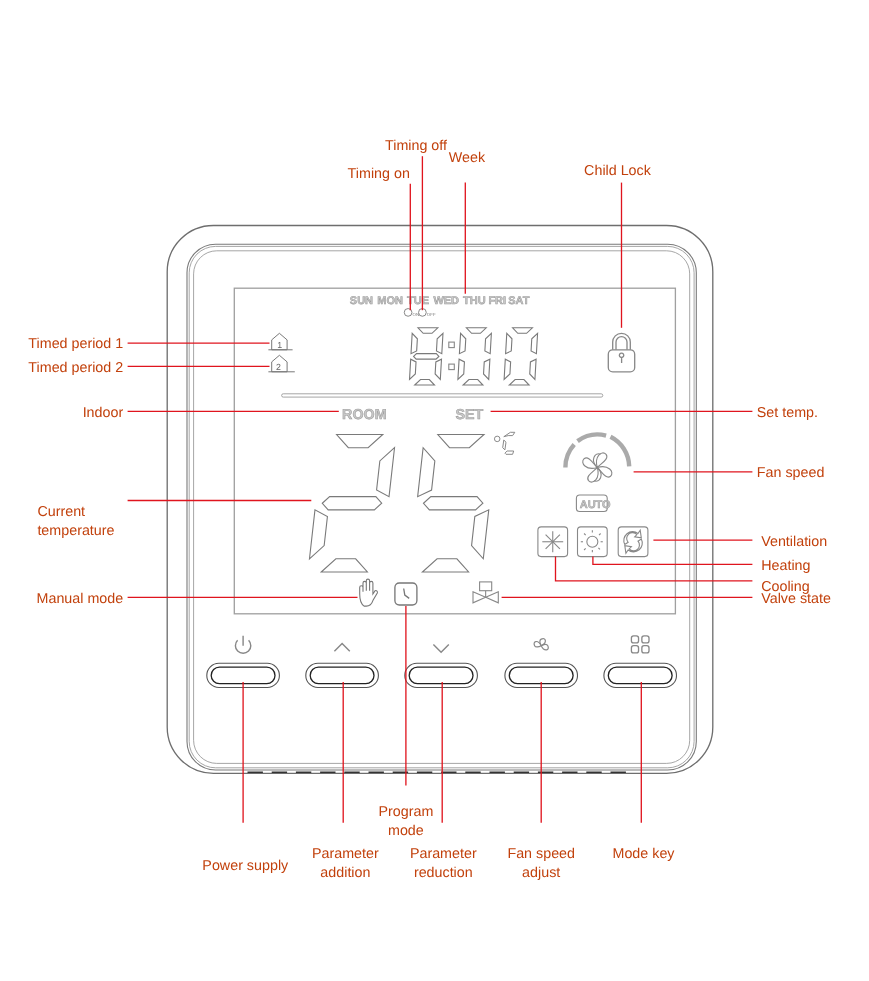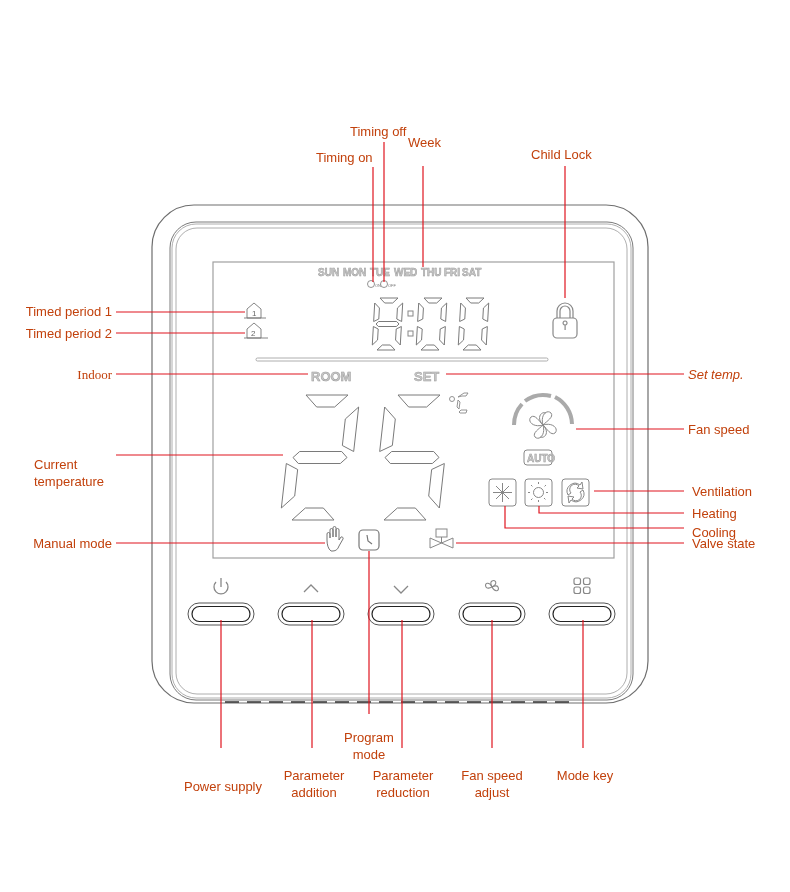--- a/index.html
+++ b/index.html
@@ -255,28 +255,28 @@
   </g>
 </svg>
 
 
 <div class="lbl" style="left:350px;top:123px;">Timing off</div>
 <div class="lbl" style="left:316px;top:149px;">Timing on</div>
 <div class="lbl" style="left:408px;top:134px;">Week</div>
 <div class="lbl" style="left:531px;top:146px;">Child Lock</div>
 <div class="lbl r" style="right:678px;top:303px;">Timed period 1</div>
 <div class="lbl r" style="right:678px;top:325px;">Timed period 2</div>
-<div class="lbl r" style="right:678px;top:366px;font-family:Liberation Serif, serif;">Indoor</div>
+<div class="lbl r" style="right:678px;top:366px;">Indoor</div>
 <div class="lbl" style="left:34px;top:456px;">
   <div>Current</div>
   <div>temperature</div>
 </div>
 <div class="lbl r" style="right:678px;top:535px;">Manual mode</div>
 
-<div class="lbl" style="left:688px;top:366px;font-style:italic;">Set temp.</div>
+<div class="lbl" style="left:688px;top:366px;">Set temp.</div>
 <div class="lbl" style="left:688px;top:421px;">Fan speed</div>
 <div class="lbl" style="left:692px;top:483px;text-align:right;">Ventilation</div>
 <div class="lbl" style="left:692px;top:505px;">Heating</div>
 <div class="lbl" style="left:692px;top:524px;">Cooling</div>
 <div class="lbl" style="left:692px;top:535px;">Valve state</div>
 
 <div class="lbl c" style="left:329px;top:713px;width:80px;">
   <div>Program</div>
   <div>mode</div>
 </div>

